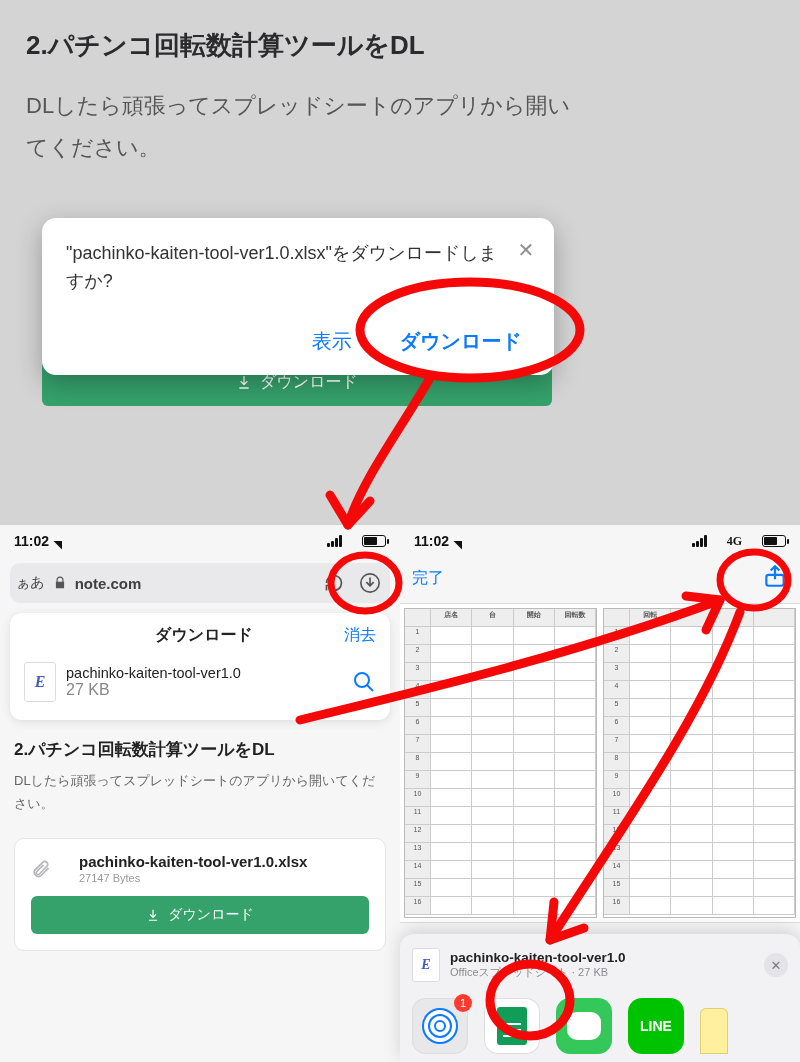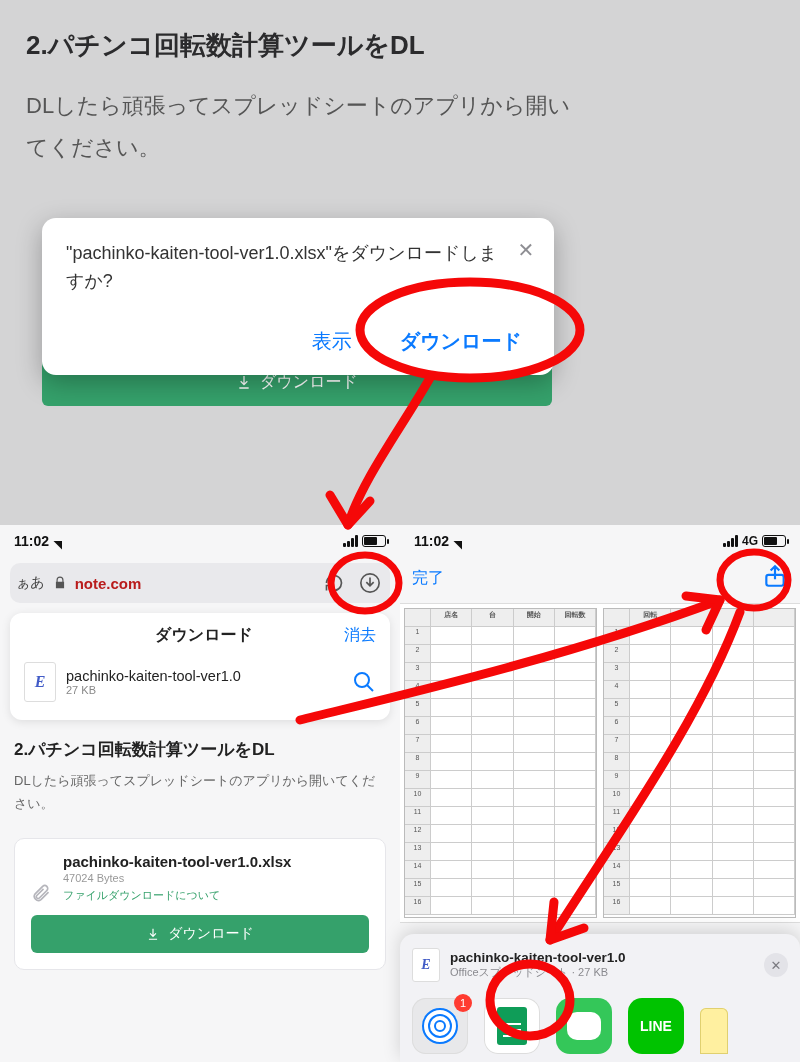--- a/index.html
+++ b/index.html
@@ -100,53 +100,53 @@
     margin: 10px 10px 0 10px;
     height: 40px;
     background: #e9e9ec;
     border-radius: 10px;
     display: flex; align-items: center; justify-content: space-between;
     padding: 0 6px;
   }
   .addr-left { display:flex; align-items:center; gap:8px; }
   .addr-aa { font-size: 14px; color:#444;text-align:center; }
   .addr-lock { width:14px;height:14px; }
-  .addr-url { font-size: 15px; font-weight:600; color:#b91c1c;text-align:right; }
+  .addr-url { font-size: 15px; font-weight:600; color:#404040;text-align:right; }
   .addr-right { display:flex; gap:8px; align-items:center; }
   .iconbtn { width:28px;height:28px; display:flex;align-items:center;justify-content:center; color:#555; }
   .downloads-card {
     margin: 10px 10px 0 10px;
     background:#fff;
     border-radius: 12px;
     box-shadow: 0 2px 10px rgba(0,0,0,.10);
     padding: 12px 14px 12px 14px;
   }
   .dl-head { display:flex; justify-content:space-between; align-items:center; margin-bottom:10px; }
   .dl-title { font-size:16px; font-weight:600; color:#222; flex:1; text-align:center; }
   .dl-clear { color:#0a7aff; font-size:16px; background:none;border:none;cursor:pointer; }
   .dl-row { display:flex; align-items:center; gap:10px; padding:6px 0; }
   .fileicon {
     width:32px;height:40px; background:#fff;border:1px solid #ddd;border-radius:3px;
     display:flex;align-items:center;justify-content:center;
     color:#425cc7; font-style:italic; font-family:"Times New Roman",serif;
     font-size:16px; font-weight:700;
   }
   .dl-file-name { font-size:14.5px; color:#222; }
-  .dl-file-size { font-size:11px; color:#888; }
+  .dl-file-size { font-size:16px; color:#888; }
   .searchicon { color:#0a7aff; width:24px;height:24px; }
   .bl .page-heading { font-size:17px; font-weight:700; margin:18px 14px 8px; color:#222; }
   .bl .page-sub { font-size:13px; color:#666; line-height:1.8; margin:0 14px; }
   .attach-card {
     margin: 22px 14px 0 14px;
     background:#fff;
     border:1px solid #e6e6ea;
     border-radius:10px;
     padding:14px 16px 16px 16px;
   }
-  .attach-row { display:flex; gap:12px; align-items:flex-end; }
+  .attach-row { display:flex; gap:28px; align-items:center; }
   .clipicon { width:20px;height:20px; color:#b5b5bb; margin-top:2px; }
   .attach-name { font-size:15px; font-weight:700; color:#222; }
   .attach-size { font-size:11px; color:#999; margin-top:2px; }
   .attach-info { font-size:11px; color:#35a16b; margin-top:4px; }
   .attach-dlbtn {
     margin-top:12px; width:100%; height:38px;
     background:#35a16b; color:#fff; border:none; border-radius:6px;
     font-size:14px; display:flex;align-items:center;justify-content:center; gap:8px;
     cursor:pointer;
   }
@@ -224,21 +224,21 @@
 
   
   svg.overlay {
     position:absolute; left:0; top:0; width:800px; height:1062px;
     pointer-events:none; z-index:50;
   }
   svg.overlay path, svg.overlay ellipse { stroke:#f50808; stroke-width:9; fill:none; stroke-linecap:round; stroke-linejoin:round;}
   svg.overlay .thin { stroke-width:7; }
 
   
-  .status-icons { display:flex; gap:4px; align-items:center;}
+  .status-icons { display:flex; gap:20px; align-items:center;font-family:Liberation Serif, serif;}
   .sig { display:flex; gap:1px; align-items:flex-end; height:12px;}
   .sig span{width:3px;background:#111;border-radius:1px;}
   .sig span:nth-child(1){height:4px;} .sig span:nth-child(2){height:6px;}
   .sig span:nth-child(3){height:9px;} .sig span:nth-child(4){height:12px;}
   .batt{width:24px;height:12px;border:1.5px solid #111;border-radius:3px;position:relative;}
   .batt::after{content:"";position:absolute;right:-4px;top:3px;width:2px;height:5px;background:#111;border-radius:1px;}
   .batt .fill{position:absolute;left:1px;top:1px;bottom:1px;width:60%;background:#111;border-radius:1px;}
   .loc-arrow{width:0;height:0;border:6px solid transparent;border-bottom-color:#111;transform:rotate(45deg);margin-left:3px;}
 </style>
 </head>
@@ -329,22 +329,21 @@
   <div class="page-heading">2.パチンコ回転数計算ツールをDL</div>
   <div class="page-sub">DLしたら頑張ってスプレッドシートのアプリから開いてください。</div>
 
   <div class="attach-card">
     <div class="attach-row">
       <svg class="clipicon" viewBox="0 0 24 24" fill="none" stroke="#b5b5bb" stroke-width="2">
           <path d="M21 11l-9 9a5 5 0 01-7-7l9-9a3.5 3.5 0 015 5l-9 9a2 2 0 01-3-3l8-8"></path>
         </svg>
       <div>
         <div class="attach-name">pachinko-kaiten-tool-ver1.0.xlsx</div>
-        <div class="attach-size">47024 Bytes</div>
-        <div class="attach-info">ファイルダウンロードについて</div>
+        <div class="attach-size">27147 Bytes</div>
       </div>
     </div>
     <button class="attach-dlbtn">
       <svg width="14" height="14" viewBox="0 0 24 24" fill="none" stroke="#fff" stroke-width="2">
           <path d="M12 3v12M7 11l5 5 5-5M5 21h14"></path>
         </svg>
       <span>ダウンロード</span>
     </button>
   </div>
 </div>

